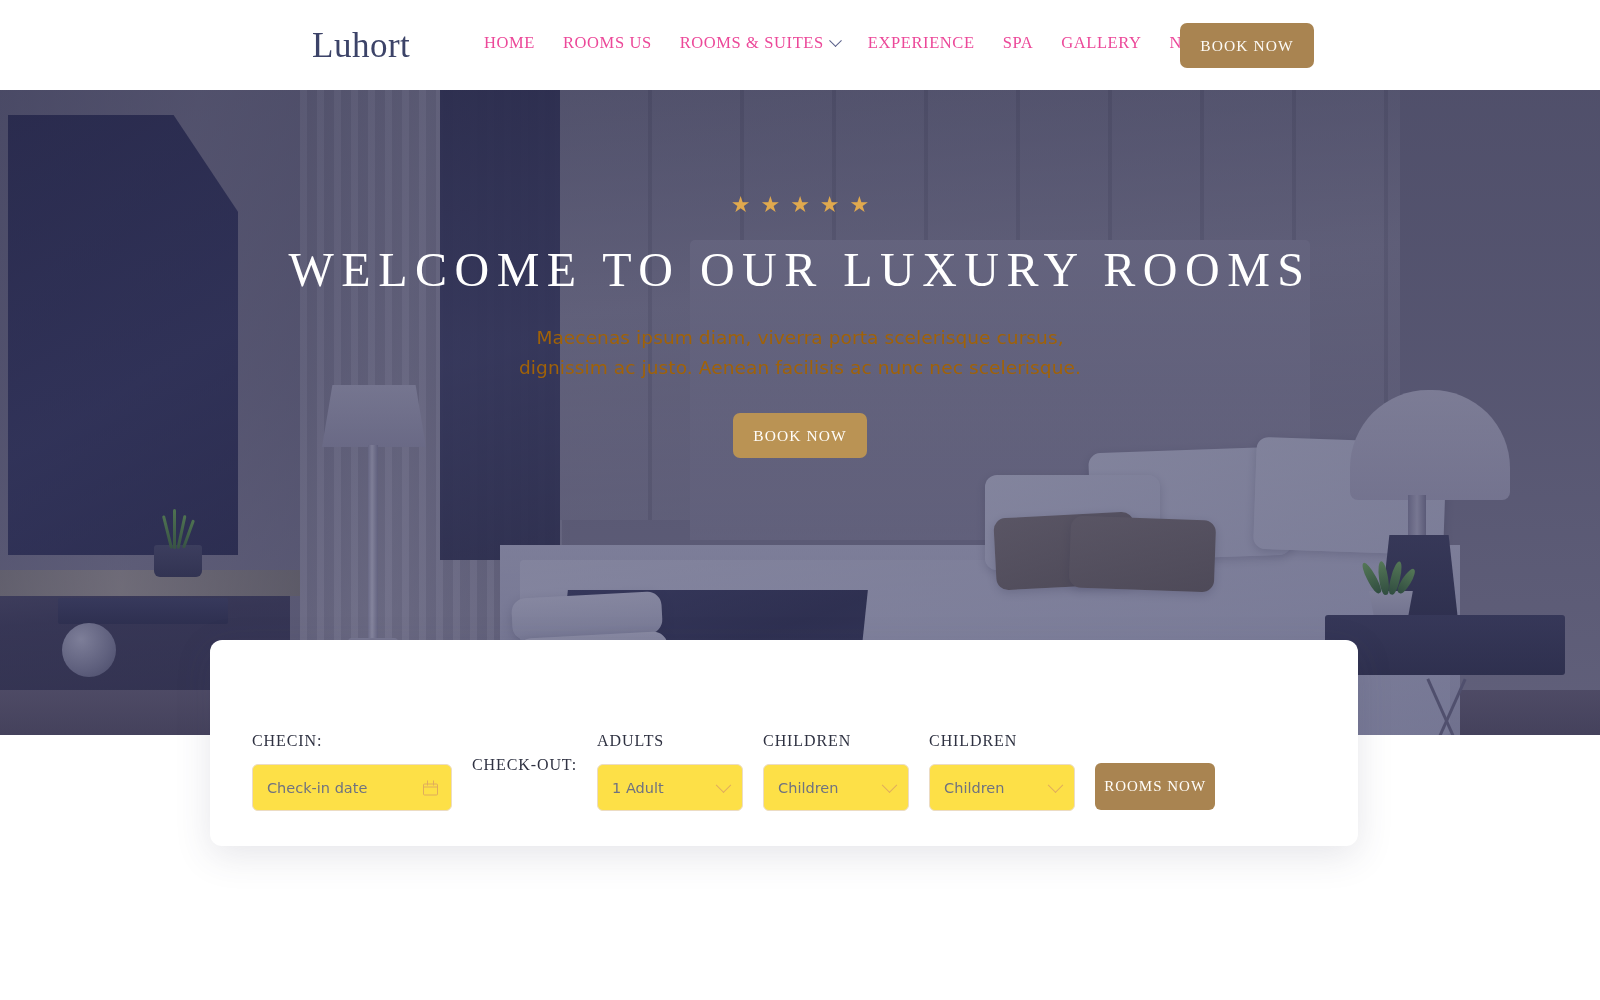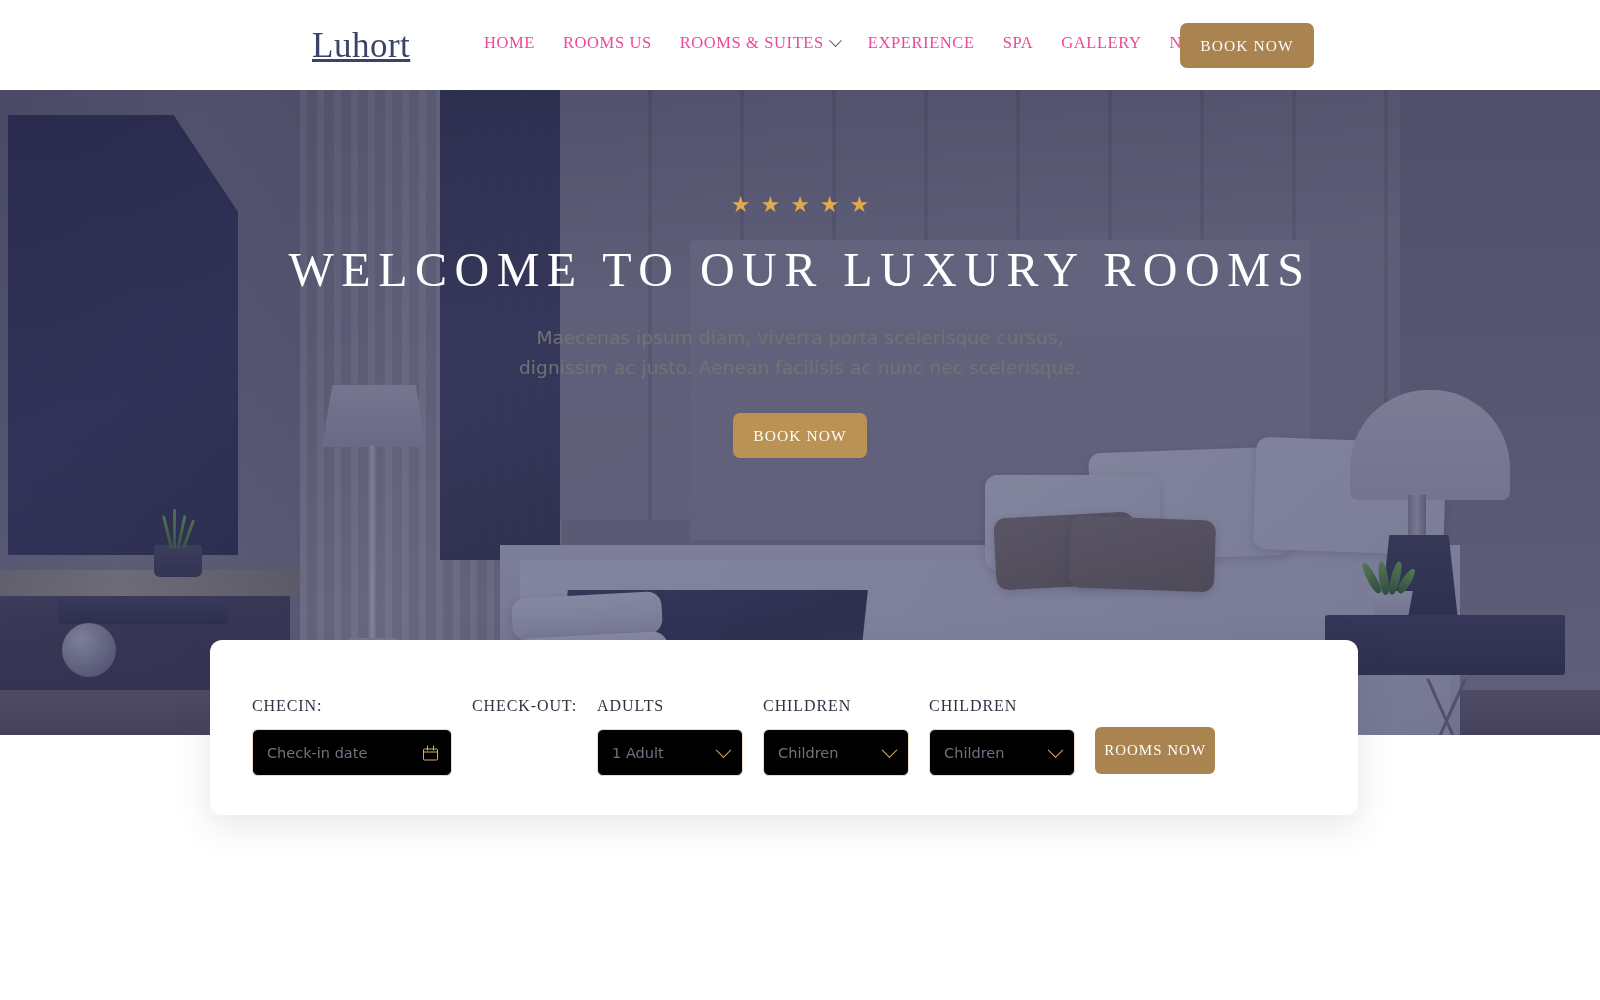--- a/index.html
+++ b/index.html
@@ -13,21 +13,21 @@
   
   .site-header {
     position:relative; z-index:40;
     height:90px; width:100%;
     background:#ffffff;
     display:flex; align-items:center;
   }
   .logo {
     position:absolute; left:312px; top:26px;
     font-family:"Liberation Serif", serif;
-    font-size:35px; color:#3c4368; letter-spacing:.5px;text-decoration:underline;
+    font-size:35px; color:#3c4368; letter-spacing:.5px;
   }
   .nav {
     position:absolute; left:484px; top:33px;
     display:flex; align-items:center; gap:0;
   }
   .nav-item {
     font-family:"Liberation Serif", serif;
     font-size:16.5px; color:#ec4899;
     letter-spacing:.6px; white-space:nowrap;
     margin-right:28px; display:flex; align-items:center; gap:7px;
@@ -235,51 +235,51 @@
   }
   .hero-title {
     font-family:"Liberation Serif", serif;
     font-size:48px; line-height:1.07; color:#ffffff;
     letter-spacing:7.5px; text-align:center; font-weight:400;
     max-width:1100px;
   }
   .hero-sub {
     margin-top:28px; text-align:center;
     font-family:"DejaVu Sans", sans-serif;
-    font-size:18.5px; line-height:1.62; color:#737373;
+    font-size:18.5px; line-height:1.62; color:#a16207;
     max-width:600px; letter-spacing:.1px;
   }
   .hero-cta {
     margin-top:30px; width:134px; height:45px; border-radius:7px;
     background:#ba9354; border:none; cursor:pointer;
     color:#fffdf9; font-family:"Liberation Serif", serif;
     font-size:15.5px; letter-spacing:1.1px;
     display:flex; align-items:center; justify-content:center;
   }
 
   
   .booking-wrap { position:relative; }
   .booking-card {
     position:absolute; left:210px; top:-95px;
-    width:1148px; height:175px; background:#ffffff;
+    width:1148px; height:206px; background:#ffffff;
     border-radius:12px; z-index:30;
     box-shadow:0 10px 36px rgba(60,62,95,.13);
-    display:flex; align-items:flex-start; padding:57px 42px 0 42px; gap:0;
+    display:flex; align-items:center; padding:57px 42px 0 42px; gap:0;
   }
   .bf { display:flex; flex-direction:column; margin-right:20px; }
   .bf-label {
     font-family:"Liberation Serif", serif;
     font-size:16px; color:#2f3242; letter-spacing:.9px;
     margin-bottom:14px; white-space:nowrap;
   }
   .bf-control {
     position:relative; height:47px;
     border:1px solid #ecdcc4; border-radius:6px;
     display:flex; align-items:center; padding:11px 14px;
-    background:#000000; cursor:pointer;
+    background:#fde047; cursor:pointer;
   }
   .bf-control .val {
     font-family:"DejaVu Sans", sans-serif;
     font-size:14.5px; color:#6f7280; white-space:nowrap;
   }
   .w-date { width:200px; }
   .w-adult { width:146px; }
   .w-child { width:146px; }
   .icon-right {
     position:absolute; right:13px; top:50%; transform:translateY(-50%);

